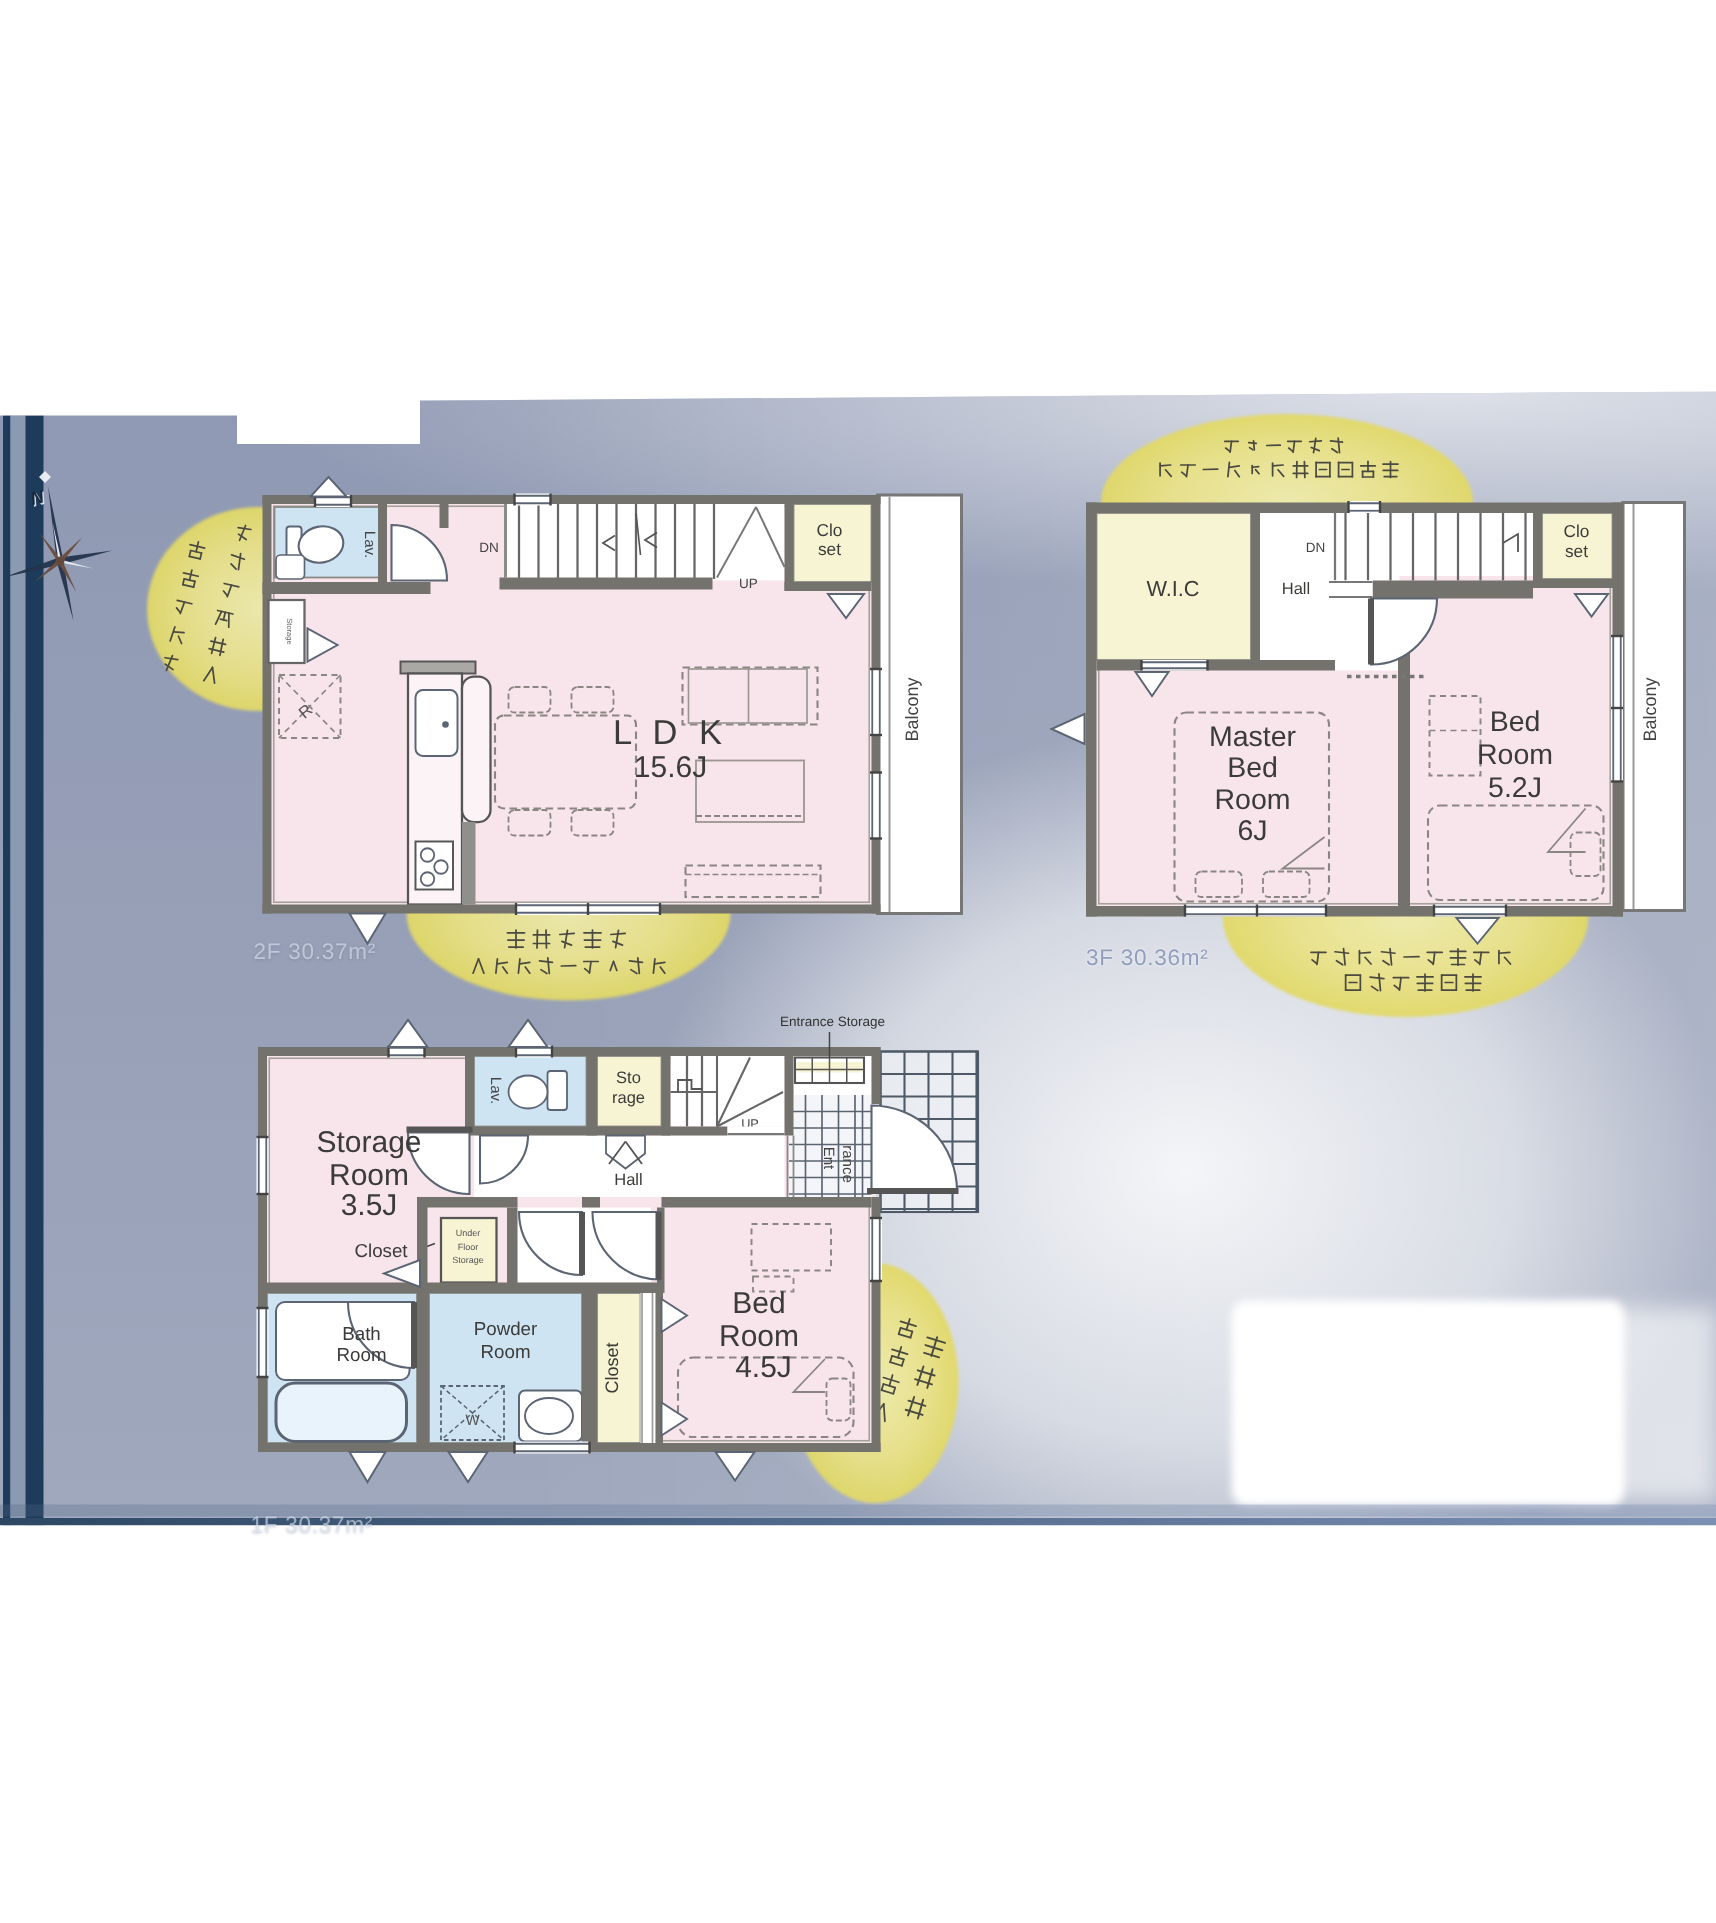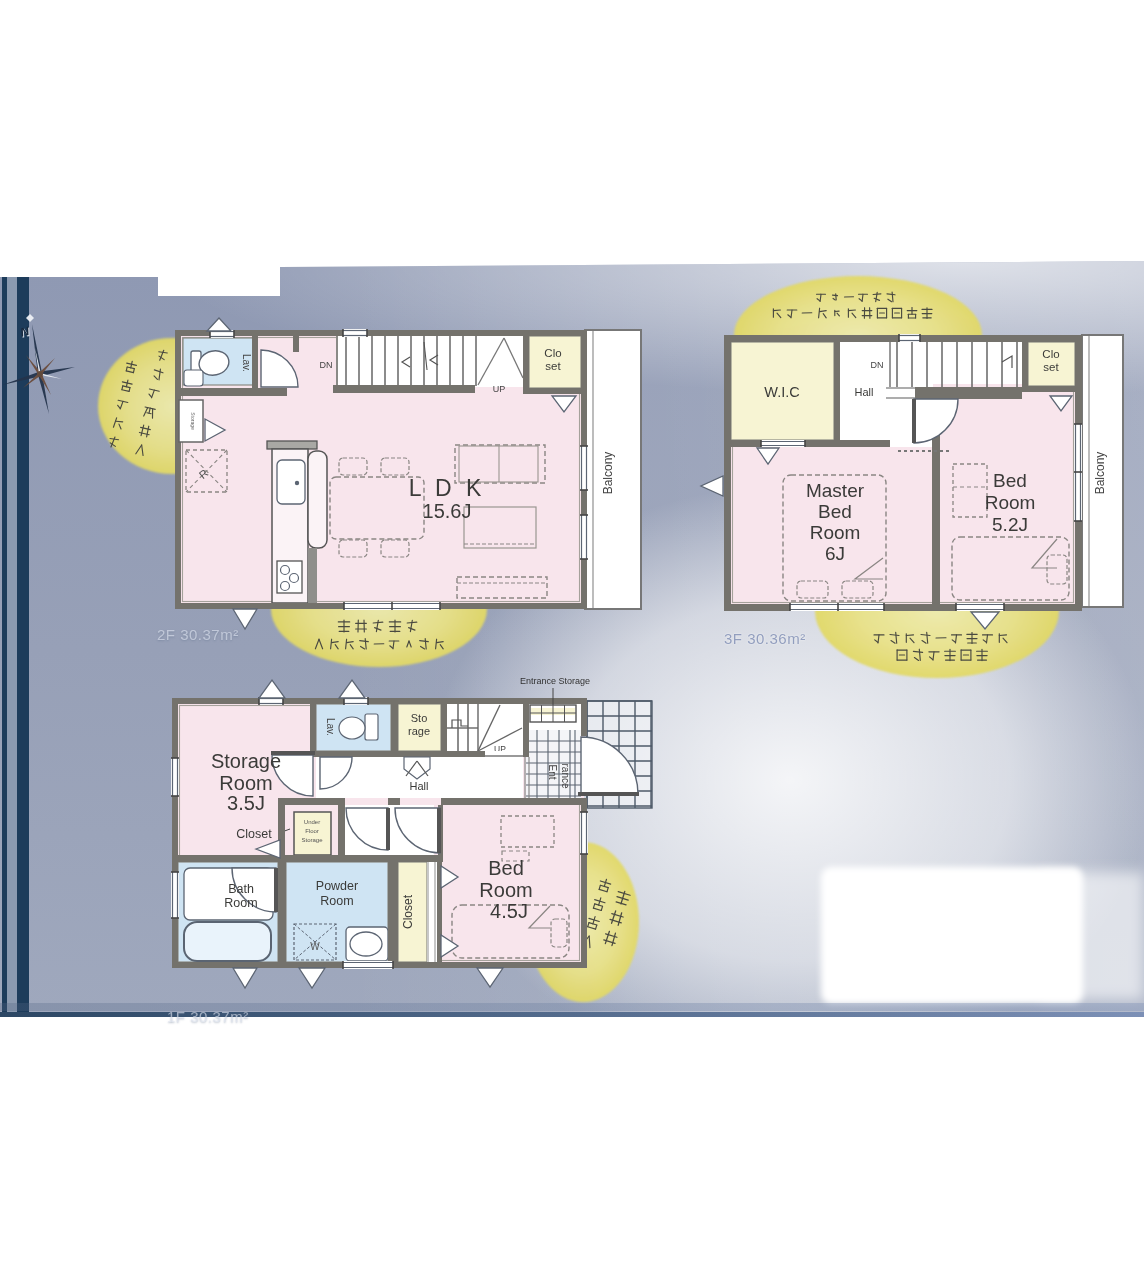--- a/index.html
+++ b/index.html
@@ -777,15 +777,15 @@
       <line x1="393" y1="961" x2="393" y2="969" stroke="#444" stroke-width="1.6"></line>
       <polygon points="259,698 285,698 272,680" fill="#fff" stroke="#5c6573" stroke-width="1.3"></polygon>
       <polygon points="339,698 365,698 352,680" fill="#fff" stroke="#5c6573" stroke-width="1.3"></polygon>
       <polygon points="233,968 257,968 245,988" fill="#fff" stroke="#5c6573" stroke-width="1.3"></polygon>
       <polygon points="299,968 325,968 312,988" fill="#fff" stroke="#5c6573" stroke-width="1.3"></polygon>
       <polygon points="477,968 503,968 490,987" fill="#fff" stroke="#5c6573" stroke-width="1.3"></polygon>
       <polygon points="256,849 280,840 280,858" fill="#fff" stroke="#5c6573" stroke-width="1.3"></polygon>
       <polygon points="441,866 441,888 458,877" fill="#fff" stroke="#5c6573" stroke-width="1.3"></polygon>
       <polygon points="441,935 441,957 458,946" fill="#fff" stroke="#5c6573" stroke-width="1.3"></polygon>
     </svg>
-<div class="flabel" style="left:157px;top:626px;">2F 30.37m²</div>
+<div class="flabel" style="left:169px;top:626px;">2F 30.37m²</div>
 <div class="flabel" style="left:724px;top:630px;color:rgba(140,153,186,0.95);text-shadow:0 0 2px rgba(255,255,255,0.9);">3F 30.36m²</div>
 <div class="flabel" style="left:167px;top:1008px;">1F 30.37m²</div>
 </div>
 </body></html>

